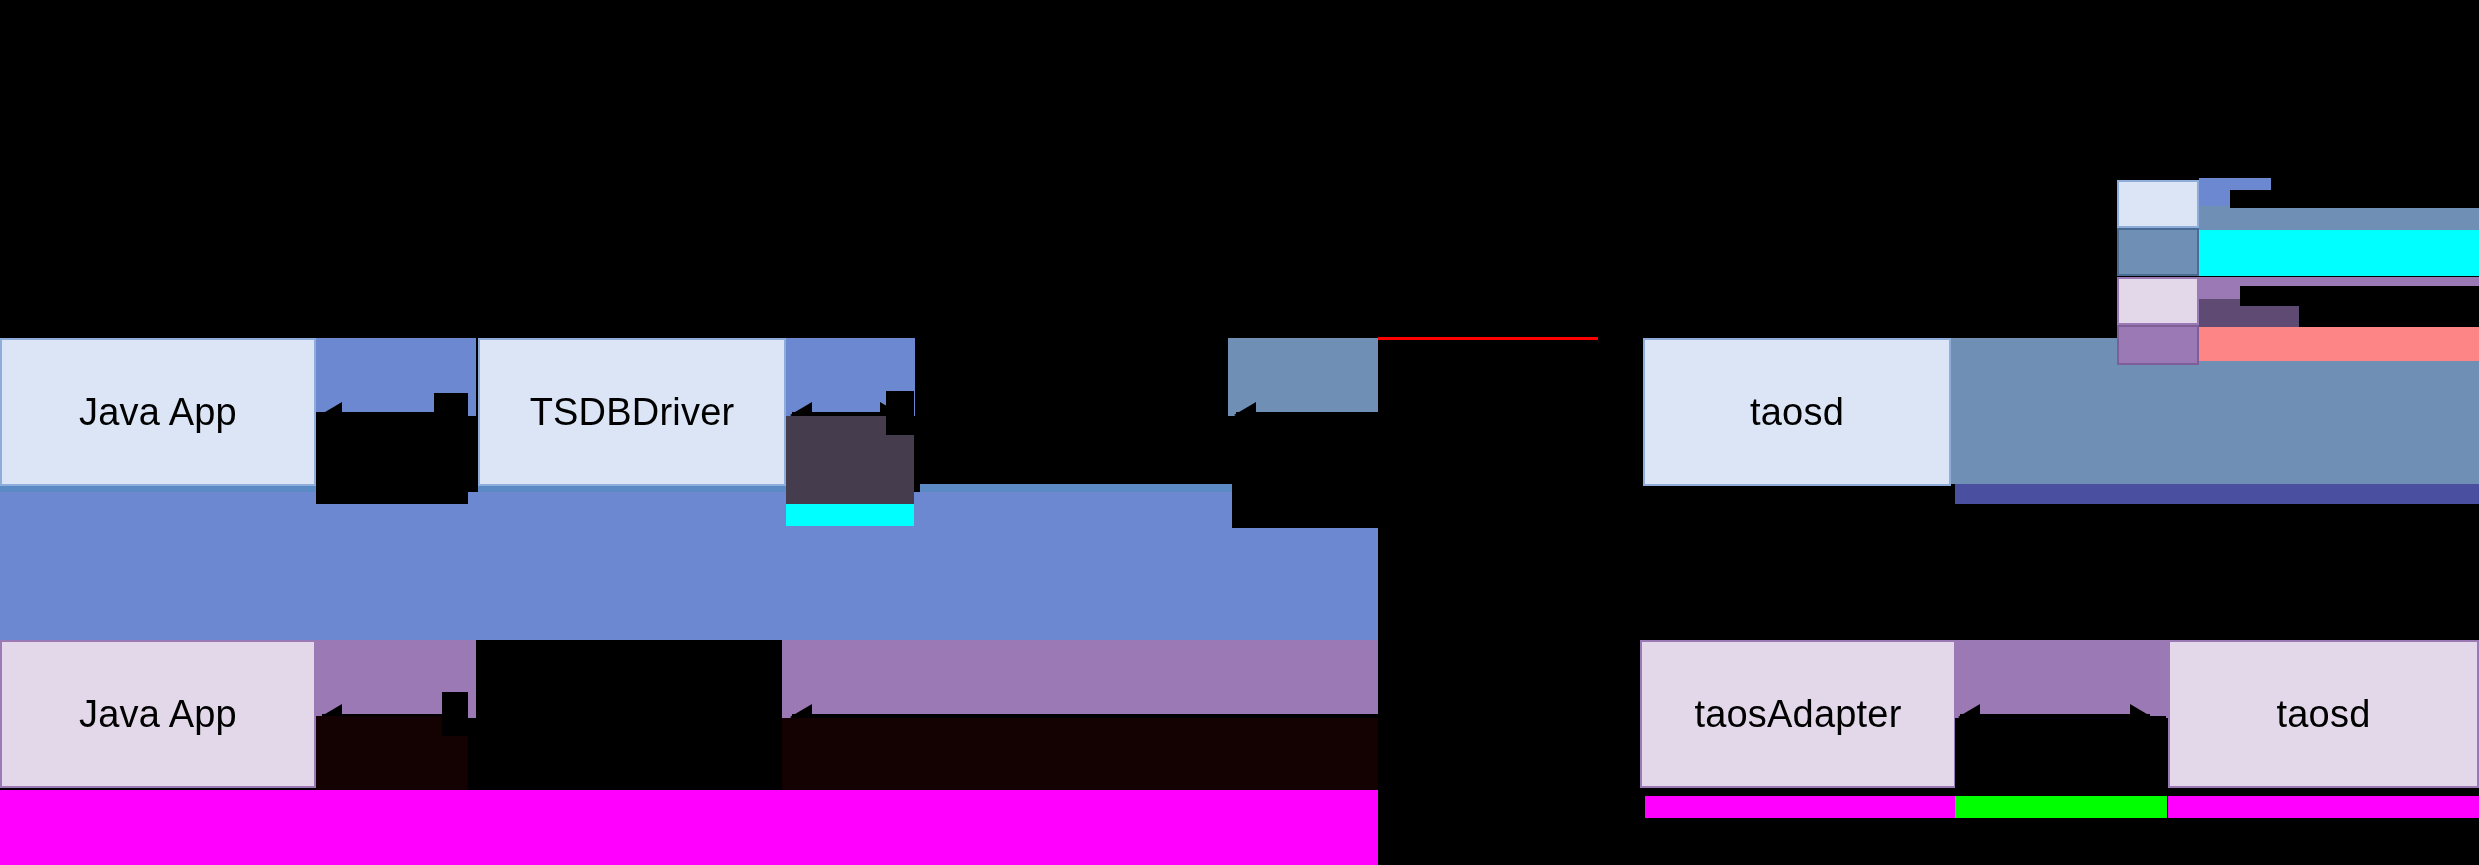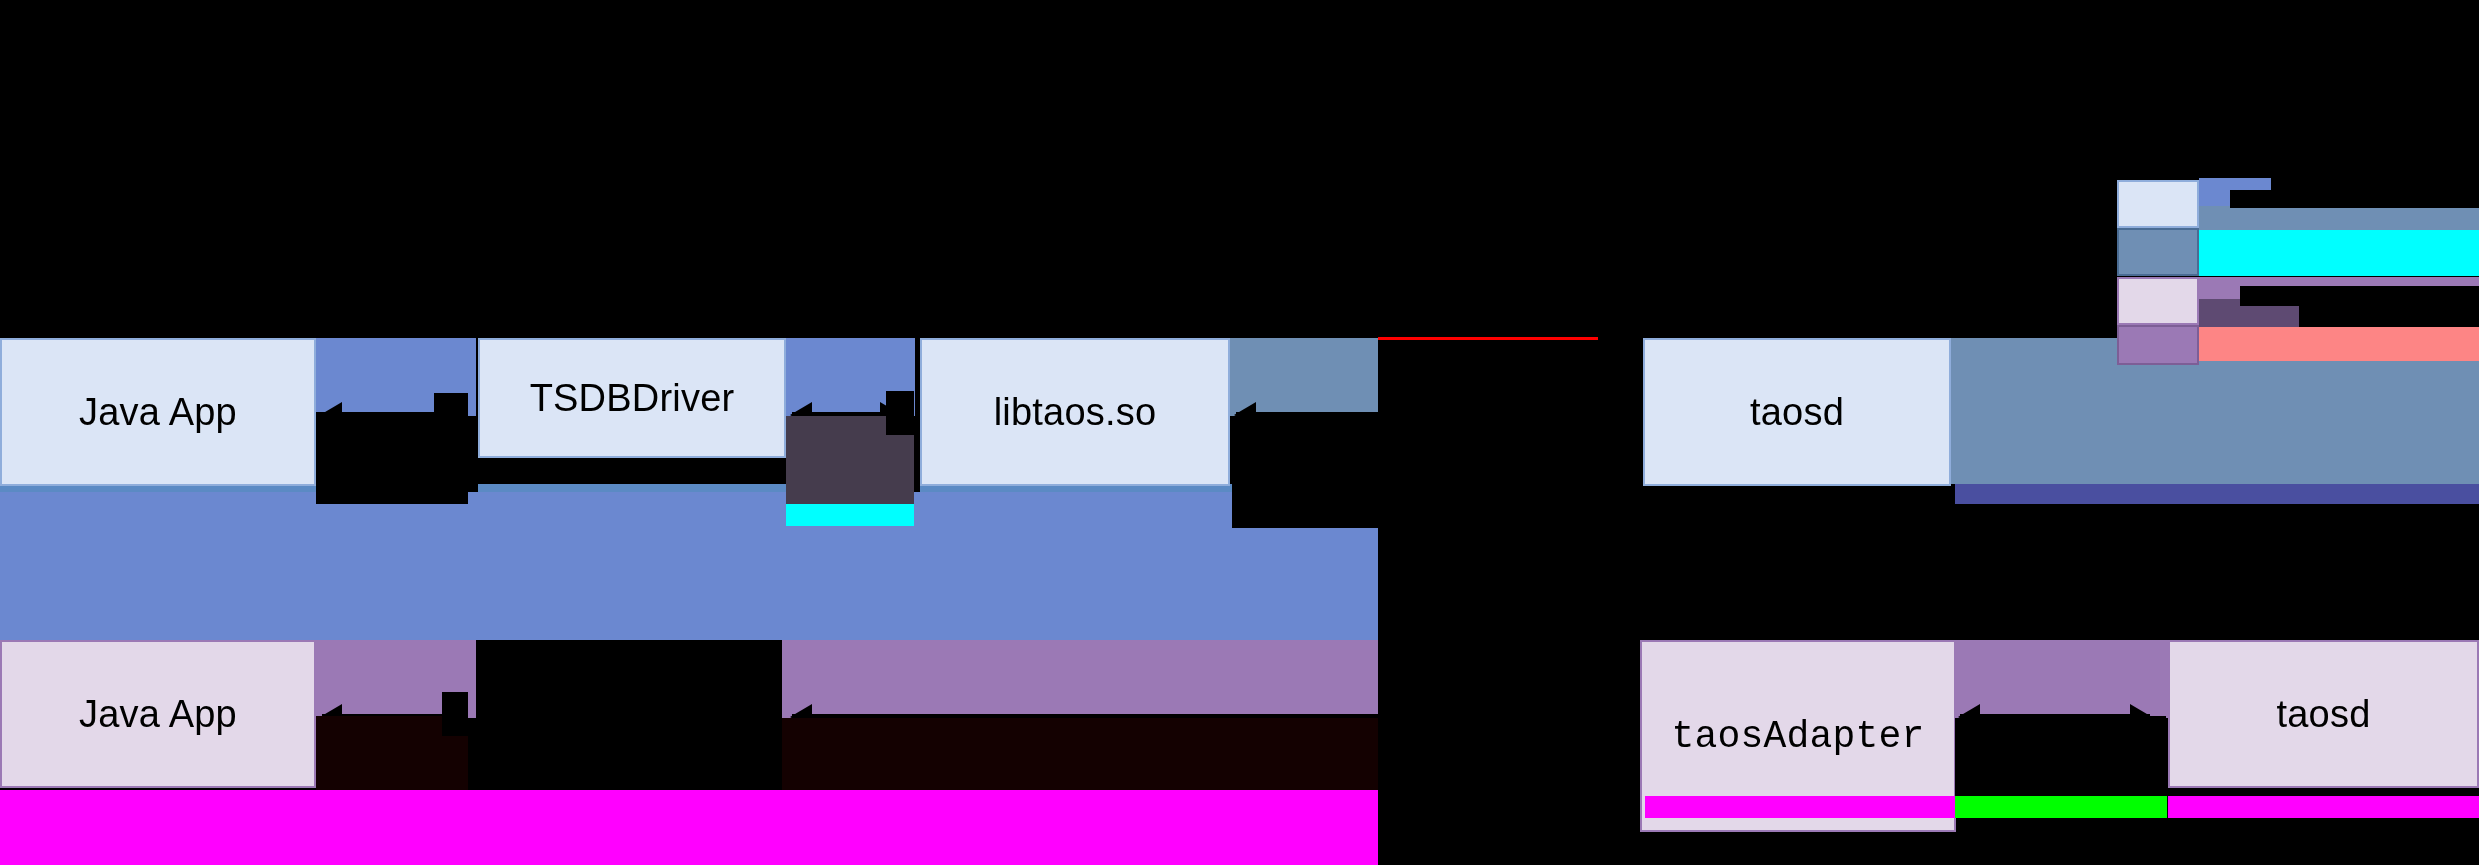--- a/index.html
+++ b/index.html
@@ -63,27 +63,24 @@
 
   <div class="band" style="left:316px;top:338px;width:160px;height:78px;background:#6b88d0;"></div>
   <div class="band" style="left:785px;top:338px;width:130px;height:78px;background:#6b88d0;"></div>
   <div class="band" style="left:1228px;top:338px;width:150px;height:78px;background:#6f8fb4;"></div>
   <div class="band" style="left:1950px;top:338px;width:529px;height:146px;background:#6f8fb4;"></div>
 
   <div class="box blue" style="left:0px;top:338px;width:316px;height:148px;">
     <span>Java App</span>
   </div>
 
-  <div class="box blue" style="left:478px;top:338px;width:308px;height:120px;">
+  <div class="box blue" style="left:478px;top:338px;width:308px;height:148px;">
     <span>TSDBDriver</span>
   </div>
 
-  <div class="box blue" style="left:920px;top:338px;width:310px;height:148px;">
-    <span>libtaos.so</span>
-  </div>
 
   <div class="box blue" style="left:1643px;top:338px;width:308px;height:148px;">
     <span>taosd</span>
   </div>
 
   <div class="arrow l" style="left:322px;top:412px;width:140px;"></div>
   <div class="arrow l" style="left:792px;top:412px;width:108px;"></div>
   <div class="arrow l" style="left:1236px;top:412px;width:382px;"></div>
 
   <div class="artifact" style="left:316px;top:412px;width:152px;height:92px;background:#000000;"></div>
@@ -115,21 +112,21 @@
 
   <div class="band" style="left:316px;top:640px;width:160px;height:78px;background:#9b79b5;"></div>
   <div class="band" style="left:782px;top:640px;width:596px;height:78px;background:#9b79b5;"></div>
   <div class="band" style="left:1953px;top:640px;width:215px;height:78px;background:#9b79b5;"></div>
 
   <div class="box pink" style="left:0px;top:640px;width:316px;height:148px;">
     <span>Java App</span>
   </div>
 
 
-  <div class="box pink" style="left:1640px;top:640px;width:316px;height:192px;font-family:Liberation Mono, monospace;">
+  <div class="box pink" style="left:1640px;top:640px;width:316px;height:148px;">
     <span>taosAdapter</span>
   </div>
 
   <div class="box pink" style="left:2168px;top:640px;width:311px;height:148px;">
     <span>taosd</span>
   </div>
 
   <div class="arrow l" style="left:322px;top:714px;width:140px;"></div>
   <div class="arrow l" style="left:792px;top:714px;width:820px;"></div>
   <div class="arrow l" style="left:1960px;top:714px;width:190px;"></div>

